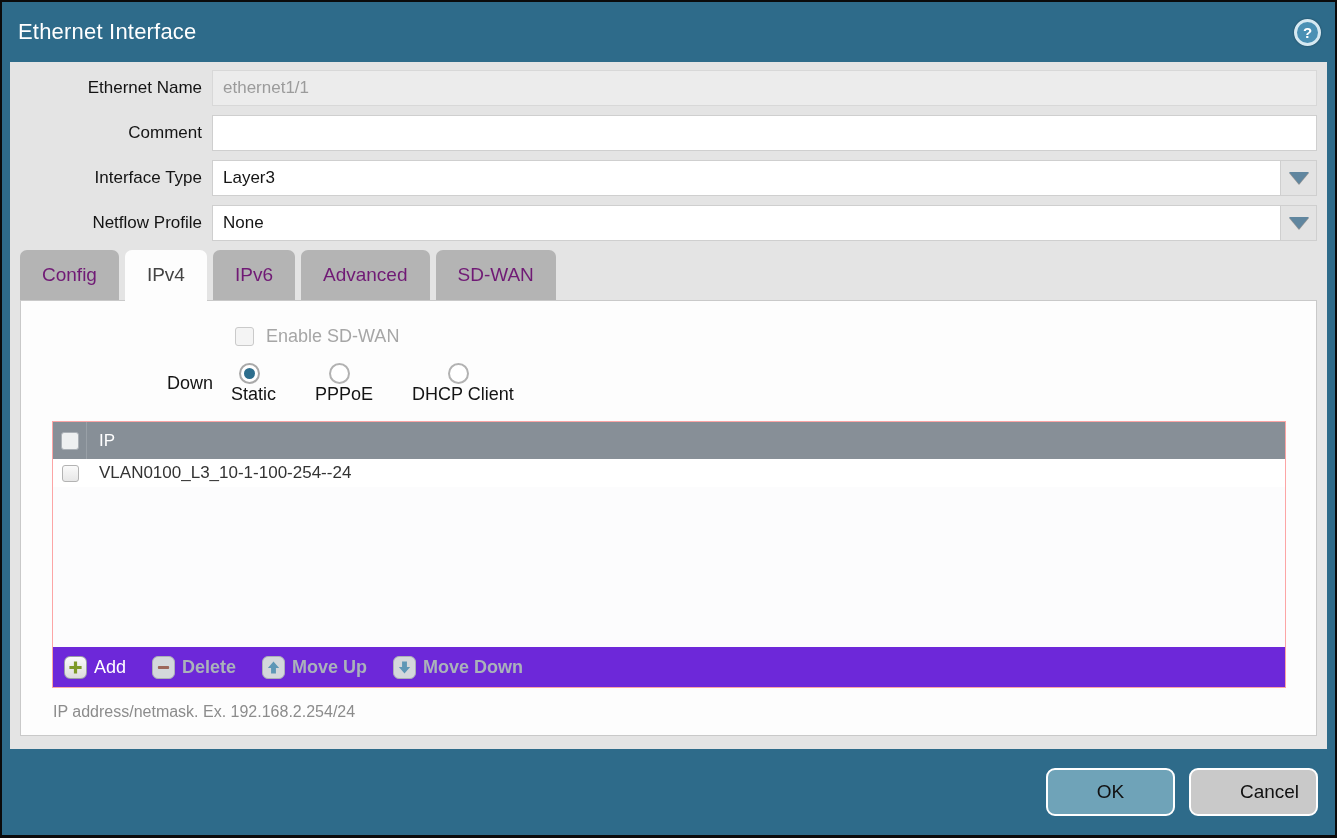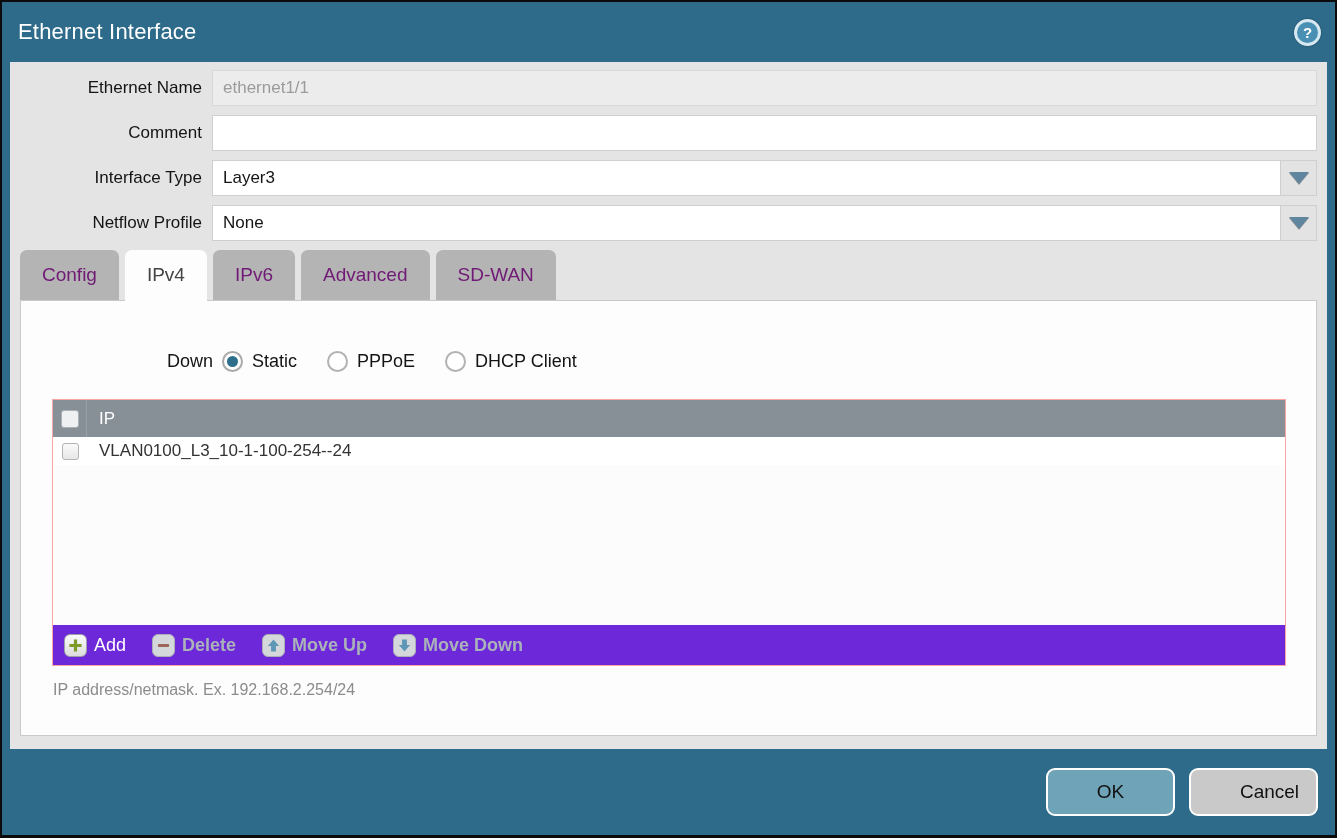--- a/index.html
+++ b/index.html
@@ -104,21 +104,21 @@
     border: 1px solid #b3b3b3; border-radius: 3px;
     cursor: pointer;
   }
   .checkbox.disabled { border-color: #cacaca; background: #f4f4f4; cursor: default; }
 
   .sdwan-row { display: flex; align-items: center; margin-left: 199px; height: 22px; }
   .sdwan-label { margin-left: 12px; font-size: 18px; color: #a6a6a6; }
 
   .type-row { display: flex; align-items: center; margin-top: 25px; height: 23px; }
   .type-label { width: 177px; flex: 0 0 177px; text-align: right; font-size: 18px; color: #141414; margin-right: 9px; }
-  .radio-opt { display: flex; align-items: center; margin-right: 30px; cursor: pointer; }
+  .radio-opt { display: flex; align-items: center; margin-right: 30px; cursor: pointer; flex-direction: column; }
   .radio {
     width: 21px; height: 21px; border-radius: 50%;
     border: 2px solid #b2b2b2; background: #fff;
     display: flex; align-items: center; justify-content: center;
   }
   .radio .dot { width: 11px; height: 11px; border-radius: 50%; background: transparent; }
   .radio.selected { border-color: #a9a9a9; }
   .radio.selected .dot { background: #2d6e8d; }
   .radio-text { margin-left: 9px; font-size: 18px; color: #141414; }
 
@@ -219,20 +219,24 @@
     <div class="tabstrip">
       <div class="tab">Config</div>
       <div class="tab active">IPv4</div>
       <div class="tab">IPv6</div>
       <div class="tab">Advanced</div>
       <div class="tab">SD-WAN</div>
     </div>
 
     <div class="panel">
 
+      <div class="sdwan-row">
+        <span class="checkbox disabled"></span>
+        <span class="sdwan-label">Enable SD-WAN</span>
+      </div>
 
       <div class="type-row">
         <span class="type-label">Down</span>
         <label class="radio-opt">
           <span class="radio selected">
               <span class="dot"></span>
             </span>
           <span class="radio-text">Static</span>
         </label>
         <label class="radio-opt">

